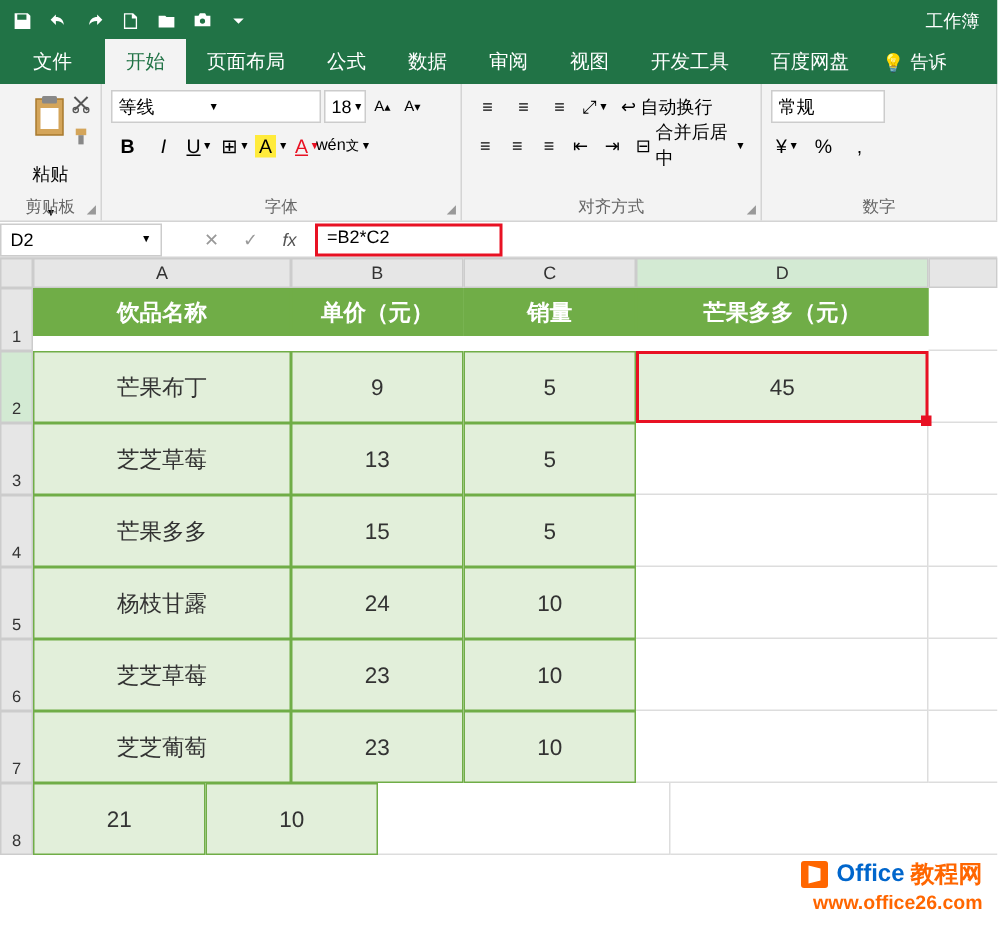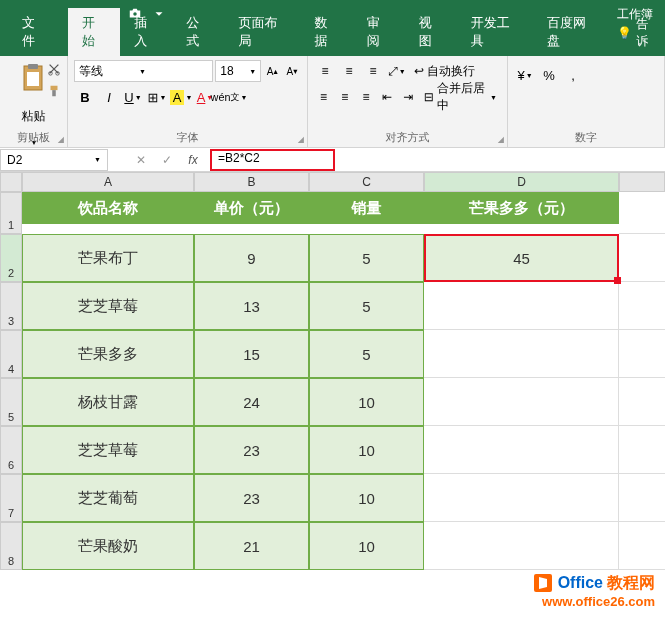--- a/index.html
+++ b/index.html
@@ -27,21 +27,21 @@
     
     .clipboard-group { width: 68px; }
     .paste-btn { display: flex; flex-direction: column; align-items: center; gap: 14px; padding: 2px; }
     .paste-icon { width: 32px; height: 32px; }
     .scissors { position: absolute; top: 6px; right: 6px; }
     .brush-icon { position: absolute; top: 28px; right: 6px; }
     
     .font-group { width: 240px; }
     .font-row1 { display: flex; gap: 2px; align-items: center; margin-bottom: 4px; }
     .font-name { border: 1px solid #ccc; height: 22px; width: 140px; padding: 0 4px; display: flex; align-items: center; font-size: 12px; background: #fff; gap: 35px; }
-    .font-size { border: 1px solid #ccc; height: 22px; width: 46px; padding: 0 4px; display: flex; align-items: center; justify-content: space-between; font-size: 12px; background: #fff; }
+    .font-size { border: 1px solid #ccc; height: 22px; width: 28px; padding: 0 4px; display: flex; align-items: center; justify-content: space-between; font-size: 12px; background: #fff; }
     .size-btn { width: 18px; height: 20px; display: flex; align-items: center; justify-content: center; font-size: 10px; }
     .font-row2 { display: flex; gap: 2px; align-items: center; }
     .style-btn { width: 22px; height: 22px; display: flex; align-items: center; justify-content: center; font-size: 13px; }
     .dropdown-caret { font-size: 7px; margin-left: 1px; }
     
     .align-group { width: 200px; }
     .align-row { display: flex; gap: 2px; align-items: center; margin-bottom: 4px; }
     .align-btn { width: 22px; height: 22px; display: flex; align-items: center; justify-content: center; }
     .wrap-btn { display: flex; align-items: center; gap: 3px; height: 22px; padding: 0 4px; font-size: 12px; }
     
@@ -127,23 +127,22 @@
           <path d="M4 6l4 4 4-4z"></path>
         </svg>
       </div>
   </div>
   <span class="title-text">工作簿</span>
 </div>
 
 <div class="tabs">
   <div class="tab tab-file">文件</div>
   <div class="tab active">开始</div>
-  <div class="tab">插入</div>
+  <div class="tab">页面布局</div>
   <div class="tab">公式</div>
-  <div class="tab">页面布局</div>
   <div class="tab">数据</div>
   <div class="tab">审阅</div>
   <div class="tab">视图</div>
   <div class="tab">开发工具</div>
   <div class="tab">百度网盘</div>
   <div class="tell-me">
     <span>💡</span>
     <span>告诉</span>
   </div>
 </div>
@@ -236,20 +235,23 @@
           <span>⊟</span>
           <span>合并后居中</span>
           <span class="dropdown-caret">▼</span>
         </div>
     </div>
     <div class="ribbon-group-label">对齐方式</div>
     <div class="ribbon-group-dialog">◢</div>
   </div>
 
   <div class="ribbon-group number-group">
+    <div class="num-format">
+        <span>常规</span>
+      </div>
     <div class="num-row2">
       <div class="style-btn">¥<span class="dropdown-caret">▼</span></div>
       <div class="style-btn">%</div>
       <div class="style-btn">,</div>
     </div>
     <div class="ribbon-group-label">数字</div>
   </div>
 </div>
 
 <div class="formula-bar">
@@ -338,21 +340,20 @@
     <div class="row-h" style="height:48px">7</div>
     <div class="td-cell col-a">芝芝葡萄</div>
     <div class="td-cell col-b">23</div>
     <div class="td-cell col-c">10</div>
     <div class="empty-cell-grid col-d"></div>
     <div class="cell-rest"></div>
   </div>
 
   <div class="grid-row">
     <div class="row-h" style="height:48px">8</div>
-    <div class="td-cell col-a">芒果酸奶</div>
     <div class="td-cell col-b">21</div>
     <div class="td-cell col-c">10</div>
     <div class="empty-cell-grid col-d"></div>
     <div class="cell-rest"></div>
   </div>
 </div>
 
 <div class="watermark">
   <div class="wm-line1">
     <svg width="22" height="22" viewBox="0 0 22 22">

